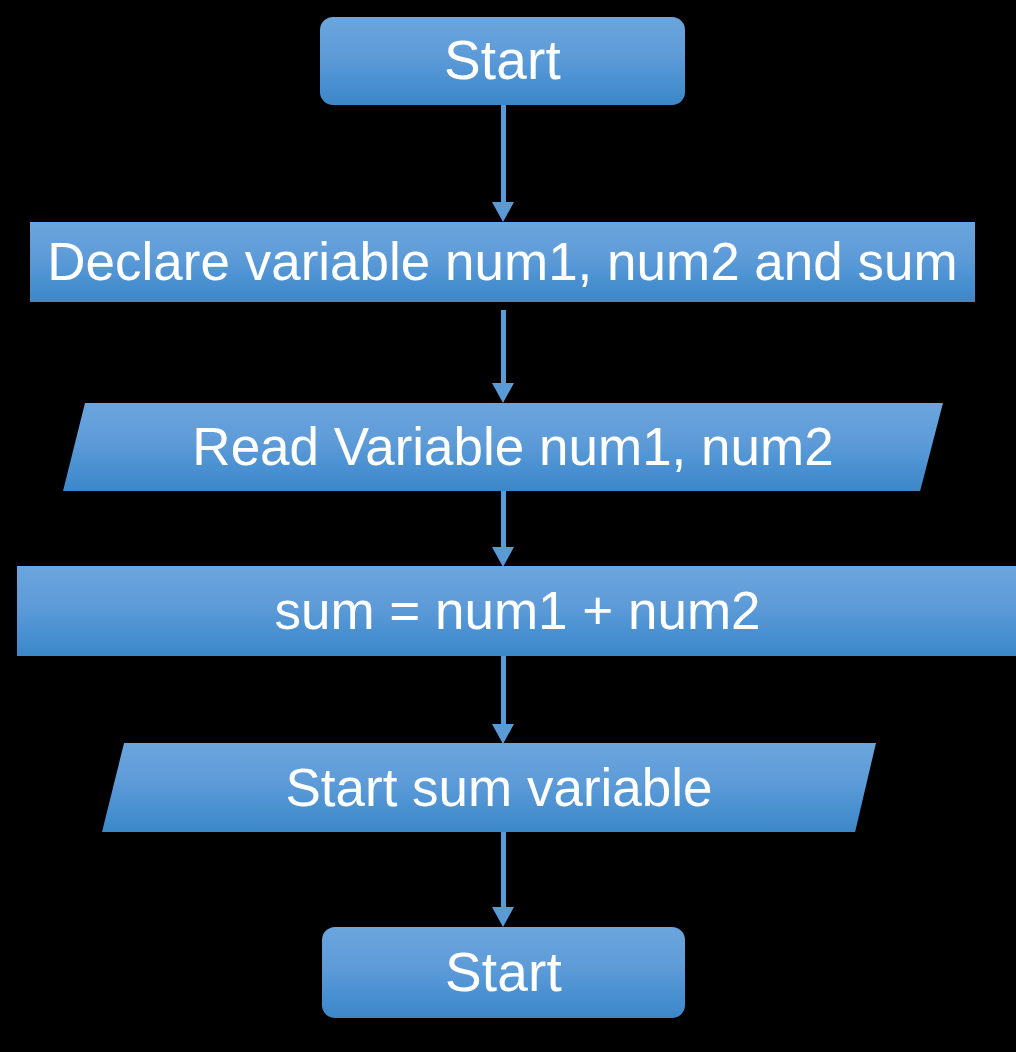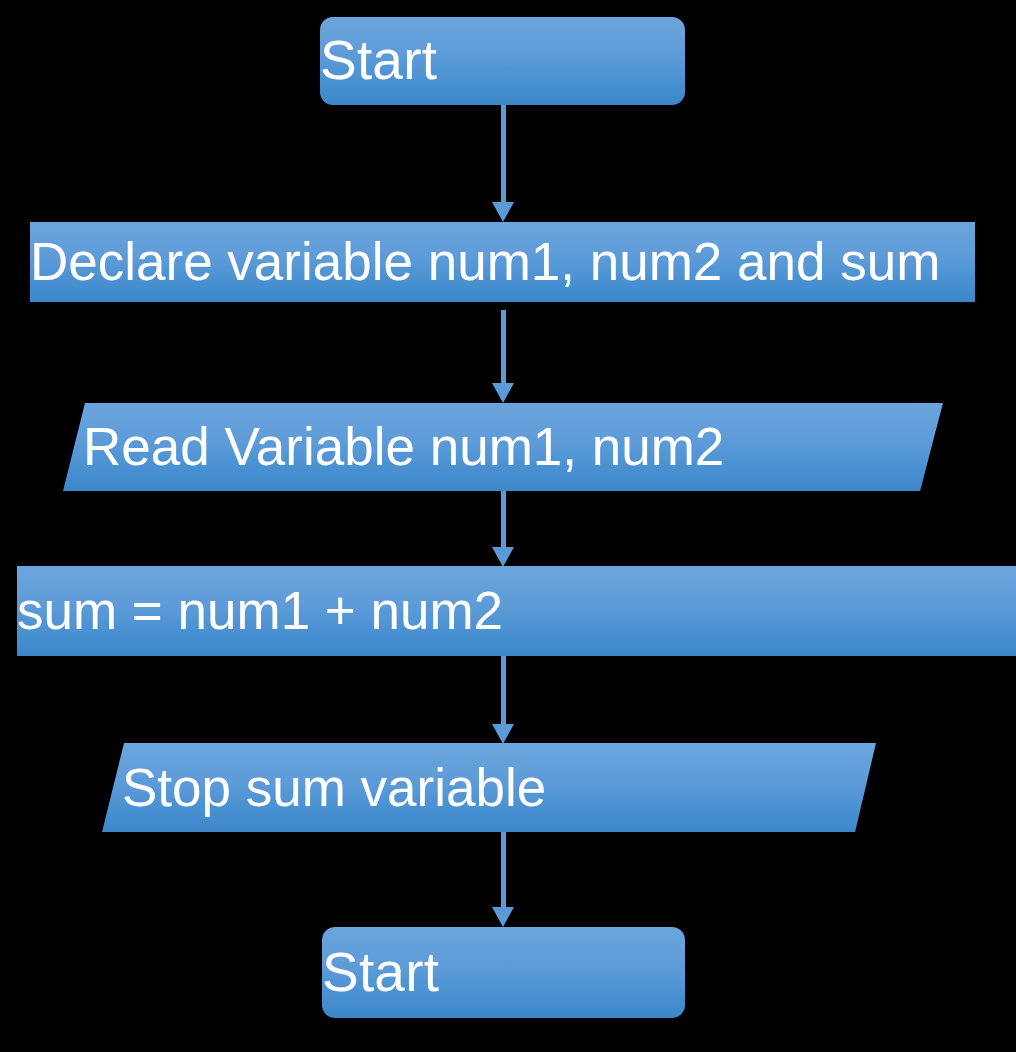--- a/index.html
+++ b/index.html
@@ -15,21 +15,21 @@
     position: relative;
     width: 1016px;
     height: 1052px;
     background: #000000;
     overflow: hidden;
   }
   .node {
     position: absolute;
     display: flex;
     align-items: center;
-    justify-content: flex-start;
+    justify-content: center;
     color: #ffffff;
     text-align: center;
     line-height: 1.05;
     background: linear-gradient(to bottom, #6ba5dd 0%, #5d9bd8 45%, #4a91d2 72%, #3c87c8 100%);
     box-sizing: border-box;
     z-index: 3;
   }
   .node .lbl {
     display: block;
     white-space: nowrap;
@@ -137,20 +137,20 @@
     <div class="head" style="top:68px;"></div>
   </div>
 
   <div class="connector behind" style="left:481px; top:743px; width:44px; height:184px;">
     <div class="stem" style="height:164px;"></div>
     <div class="head" style="top:164px;"></div>
   </div>
 
   <div class="node io" style="left:102px; top:743px; width:774px; height:89px; --tl:2.85%; --br:97.3%;">
     <div class="shape"></div>
-    <span class="lbl">Stop sum variable</span>
+    <span class="lbl">Start sum variable</span>
   </div>
 
   <div class="node terminator" style="left:322px; top:927px; width:363px; height:91px;">
     <span class="lbl">Start</span>
   </div>
 
 </div>
 
 </body></html>

